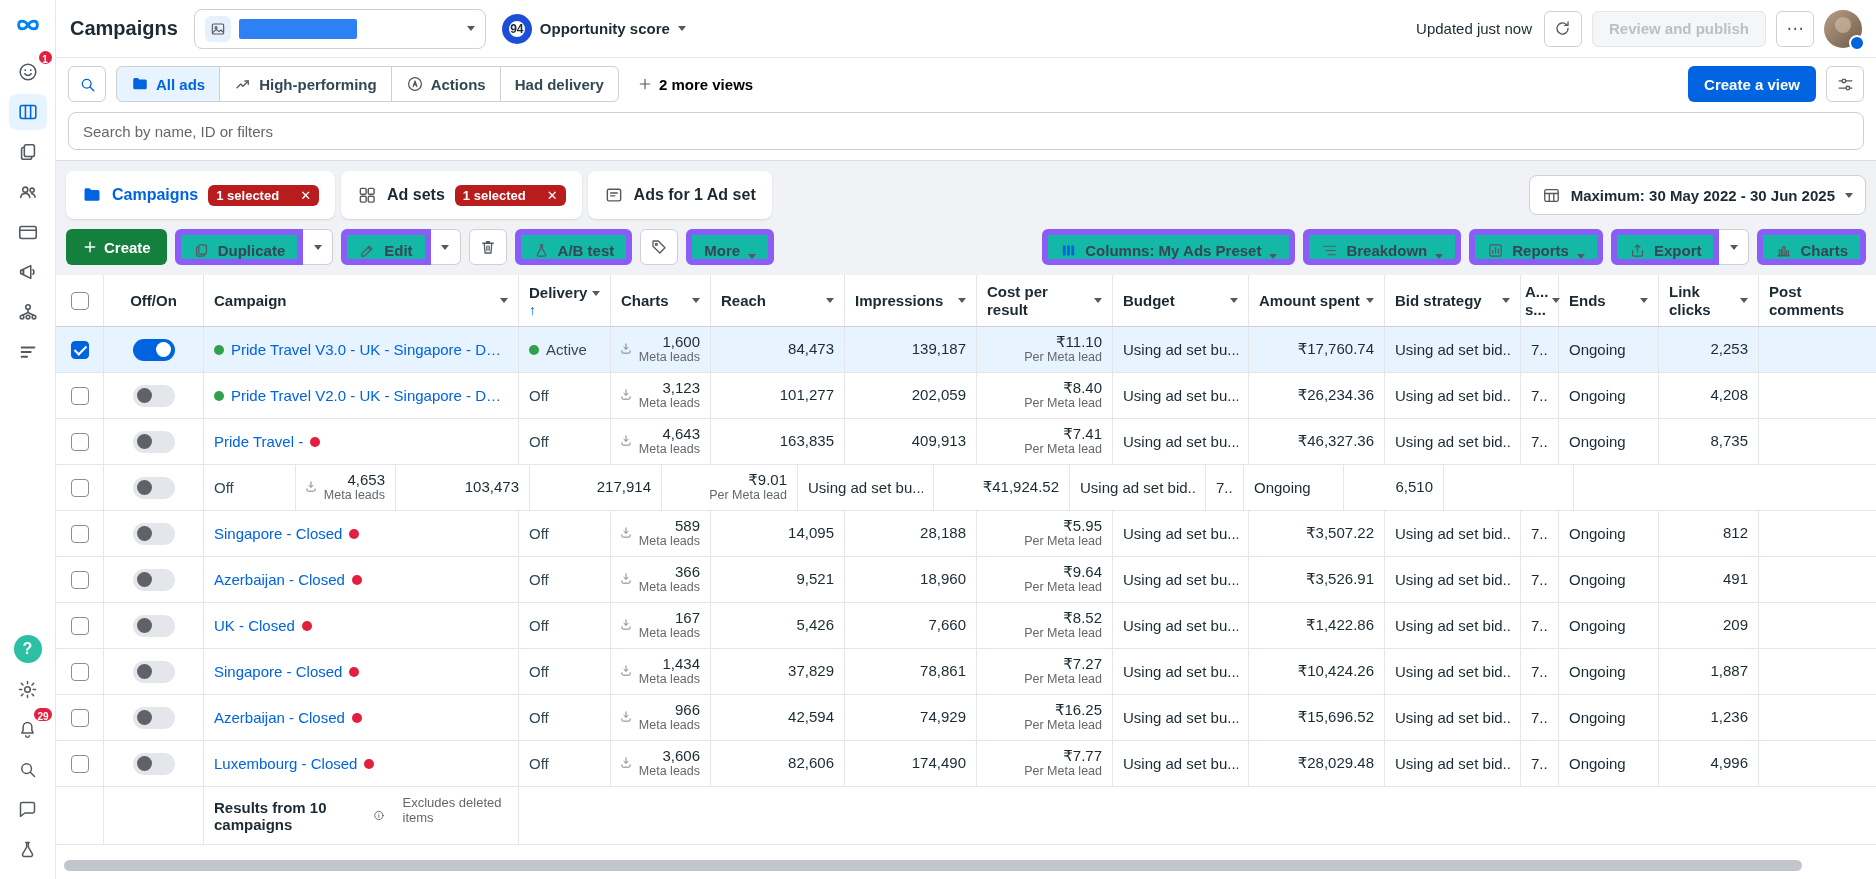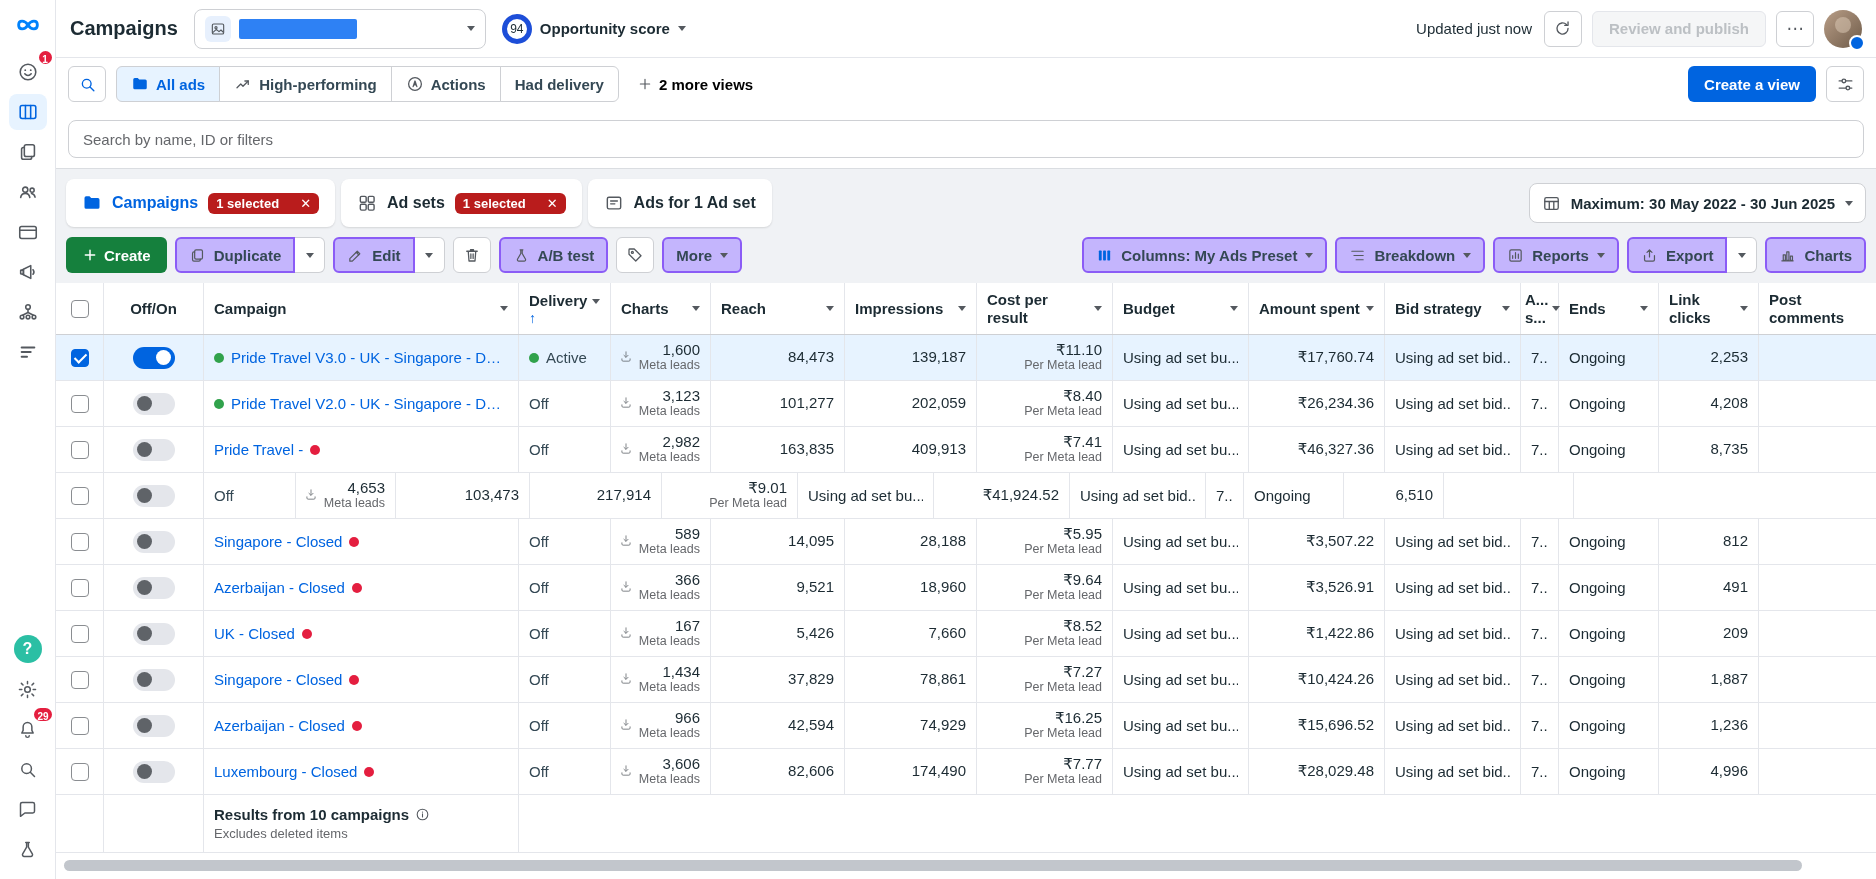--- a/index.html
+++ b/index.html
@@ -20,21 +20,21 @@
   .main{flex:1;display:flex;flex-direction:column;min-width:0}
 
   
   .topbar{height:58px;background:#fff;display:flex;align-items:center;padding:0 14px;gap:16px;border-bottom:1px solid #e4e6eb;flex-shrink:0}
   .page-title{font-size:20px;font-weight:700}
   .acct-select{width:292px;height:40px;border:1px solid #ced0d4;border-radius:8px;display:flex;align-items:center;padding:0 10px;gap:8px;background:#fff;cursor:pointer}
   .acct-icon{width:26px;height:26px;border-radius:6px;background:#e7f0fd;display:flex;align-items:center;justify-content:center}
   .acct-redacted{width:118px;height:20px;background:#2e81f4;border-radius:2px}
   .acct-select .chev{margin-left:auto}
   .opp{display:flex;align-items:center;gap:8px;cursor:pointer}
-  .opp-ring{width:30px;height:30px;border-radius:50%;border:5px solid #1d4ed8;display:flex;align-items:center;justify-content:center;font-size:12px;font-weight:400;background:#fff}
+  .opp-ring{width:30px;height:30px;border-radius:50%;border:7px solid #1d4ed8;display:flex;align-items:center;justify-content:center;font-size:12px;font-weight:700;background:#fff}
   .opp-label{font-weight:600}
   .top-right{margin-left:auto;display:flex;align-items:center;gap:10px}
   .updated{font-size:15px;color:#1c2b33;margin-right:2px}
   .icon-btn{width:38px;height:36px;border:1px solid #ced0d4;border-radius:6px;background:#fff;display:flex;align-items:center;justify-content:center;cursor:pointer;font-size:17px;color:#54595f}
   .btn-disabled{height:36px;border:1px solid #e4e6eb;background:#f5f6f7;color:#bcc0c4;font-weight:600;border-radius:6px;padding:0 16px;display:flex;align-items:center;cursor:default}
   .avatar{width:38px;height:38px;border-radius:50%;background:linear-gradient(135deg,#b99e87,#6e5b49);position:relative;cursor:pointer}
   .avatar::before{content:"";position:absolute;left:11px;top:7px;width:16px;height:16px;border-radius:50%;background:#d9c6b2;opacity:.55}
   .av-badge{position:absolute;right:-3px;bottom:-3px;width:16px;height:16px;border-radius:50%;background:#0064e0;border:2px solid #fff}
 
   
@@ -42,39 +42,39 @@
   .views-bar{display:flex;align-items:center;gap:10px}
   .sq-btn{width:38px;height:36px;border:1px solid #ced0d4;border-radius:6px;background:#fff;display:flex;align-items:center;justify-content:center;cursor:pointer}
   .seg{display:flex}
   .seg-btn{height:36px;border:1px solid #ced0d4;background:#fff;display:flex;align-items:center;gap:7px;padding:0 14px;font-weight:600;color:#344854;cursor:pointer;margin-left:-1px;white-space:nowrap}
   .seg-btn:first-child{border-radius:6px 0 0 6px;margin-left:0}
   .seg-btn:last-child{border-radius:0 6px 6px 0}
   .seg-btn.on{background:#e7f3ff;color:#0064e0;position:relative;z-index:1;border-color:#ced0d4}
   .text-btn{display:flex;align-items:center;gap:6px;font-weight:600;color:#000000;padding:0 8px;cursor:pointer;white-space:nowrap}
   .views-right{margin-left:auto;display:flex;align-items:center;gap:10px}
   .btn-primary{height:36px;background:#0064e0;color:#fff;font-weight:600;border-radius:6px;padding:0 16px;display:flex;align-items:center;cursor:pointer;white-space:nowrap}
-  .search-row{margin-top:18px}
+  .search-row{margin-top:10px}
   .search-input{width:100%;height:38px;border:1px solid #ced0d4;border-radius:8px;padding:0 14px;font-size:15px;color:#1c2b33;background:#fff;outline:none;font-family:inherit}
   .search-input::placeholder{color:#65676b}
 
   
   .level-row{display:flex;align-items:center;padding:10px 10px 0;gap:6px}
   .level-tab{height:48px;background:#fff;border-radius:8px;box-shadow:0 1px 2px rgba(0,0,0,.12);display:flex;align-items:center;gap:10px;padding:0 16px;cursor:pointer;white-space:nowrap}
   .level-tab .lbl{font-weight:600;font-size:16px;color:#1c2b33}
   .level-tab.active .lbl{color:#0064e0}
   .sel-badge{background:#b91c1c;color:#fff;font-size:13px;font-weight:600;border-radius:6px;padding:3px 8px;display:flex;align-items:center;gap:21px;cursor:pointer}
   .sel-badge .x{font-size:13px;font-weight:700}
   .level-right{margin-left:auto}
   .date-pill{height:40px;border:1px solid #ced0d4;border-radius:8px;background:#fff;display:flex;align-items:center;gap:10px;padding:0 12px;font-weight:600;cursor:pointer;white-space:nowrap}
 
   
   .toolbar{display:flex;align-items:center;padding:10px 10px;gap:8px}
   .tb-left,.tb-right{display:flex;align-items:center;gap:8px}
   .tb-right{margin-left:auto}
-  .btn{height:36px;border:2px solid #8b5cf6;border-radius:6px;background:#c4b5fd;display:flex;align-items:center;gap:8px;padding:0 12px;font-weight:600;color:#344854;cursor:pointer;white-space:nowrap}
+  .btn{height:36px;border:6px solid #8b5cf6;border-radius:6px;background:#14b8a6;display:flex;align-items:flex-end;gap:8px;padding:0 12px;font-weight:600;color:#344854;cursor:pointer;white-space:nowrap}
   .btn-green{height:36px;border-radius:6px;background:#15803d;color:#fff;font-weight:600;display:flex;align-items:center;gap:6px;padding:0 16px;cursor:pointer}
   .split{display:flex}
   .split .btn{border-radius:6px 0 0 6px}
   .split .drop{width:30px;height:36px;border:1px solid #ced0d4;border-left:none;border-radius:0 6px 6px 0;background:#fff;display:flex;align-items:center;justify-content:center;cursor:pointer}
   .chev{width:0;height:0;border-left:4.5px solid transparent;border-right:4.5px solid transparent;border-top:5.5px solid #54595f;display:inline-block}
 
   
   .table-card{background:#fff;flex:1;overflow:hidden;position:relative;display:flex;flex-direction:column}
   .thead{display:flex;border-bottom:1px solid #ced0d4;background:#fff;flex-shrink:0;height:52px}
   .th{display:flex;align-items:center;justify-content:space-between;padding:0 10px;border-right:1px solid #e4e6eb;flex-shrink:0;font-weight:600;font-size:15px;color:#1c2b33;gap:4px}
@@ -121,21 +121,21 @@
   .trow.delivery-active .del-dot{display:inline-block}
   .del-text{color:#344854}
   .res-cell{position:relative}
   .dl-icon{position:absolute;left:8px;top:50%;transform:translateY(-50%);opacity:.75}
   .left-text{color:#1c2b33;white-space:nowrap;overflow:hidden}
 
   .tfoot{display:flex;height:58px;border-bottom:1px solid #e4e6eb;background:#fff}
   .tfoot .pad{width:148px;border-right:1px solid #e4e6eb;flex-shrink:0}
   .tfoot .pad.first{width:48px}
   .tfoot .pad.second{width:100px}
-  .foot-main{width:315px;padding:8px 10px;display:flex;flex-direction:column;justify-content:center;gap:3px;border-right:1px solid #e4e6eb}
+  .foot-main{width:315px;padding:8px 10px;display:flex;justify-content:flex-end;gap:18px;border-right:1px solid #e4e6eb}
   .foot-title{font-weight:600;display:flex;align-items:center;gap:6px}
   .foot-sub{font-size:13px;color:#65676b}
 
   .hscroll{position:absolute;left:8px;right:20px;bottom:8px;height:12px;display:flex;align-items:center}
   .hthumb{height:11px;width:97%;background:#c2c6cc;border-radius:6px;cursor:grab}
 
   
   .cbx{width:18px;height:18px;border:1.5px solid #8a8d91;border-radius:4px;background:#fff;display:inline-block;position:relative;cursor:pointer;flex-shrink:0}
   .cbx.checked{background:#0064e0;border-color:#0064e0}
   .cbx.checked::after{content:"";position:absolute;left:5px;top:1px;width:5px;height:10px;border:solid #fff;border-width:0 2px 2px 0;transform:rotate(45deg)}
@@ -695,21 +695,21 @@
 
       <span class="del-text">Off</span>
     </div>
     <div class="cell c-res two res-cell">
       <span class="dl-icon">
         <svg class="ic" width="14" height="14" viewBox="0 0 24 24">
                   <path d="M12 4v9M8.5 10l3.5 3.5L15.5 10"></path>
                   <path d="M5 16v2a2 2 0 0 0 2 2h10a2 2 0 0 0 2-2v-2"></path>
                 </svg>
       </span>
-      <span class="v">2,982</span>
+      <span class="v">4,643</span>
       <span class="sub">Meta leads</span>
     </div>
     <div class="cell c-reach num">
       <span class="v">163,835</span>
     </div>
     <div class="cell c-impr num">
       <span class="v">409,913</span>
     </div>
     <div class="cell c-cpr two">
       <span class="v">₹7.41</span>

